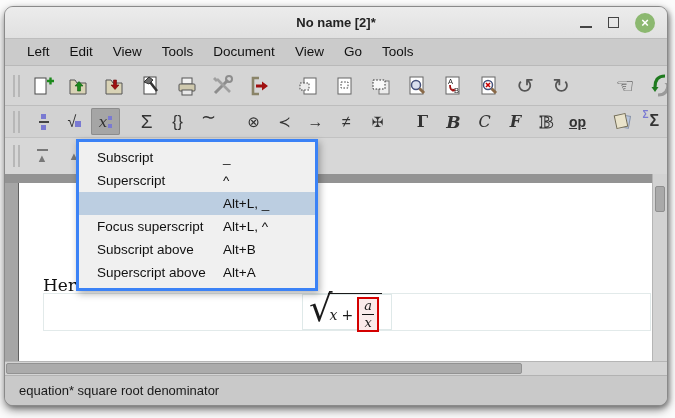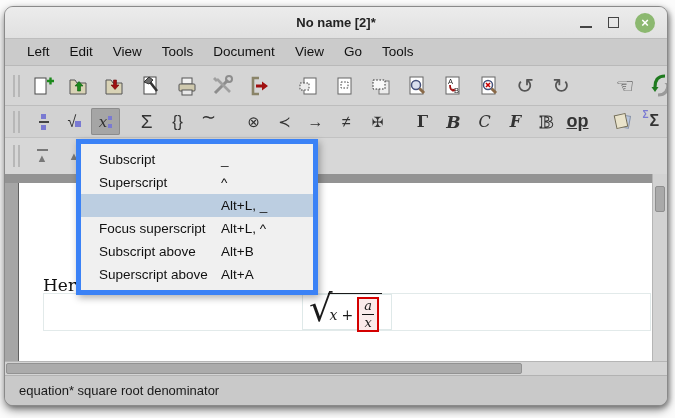--- a/index.html
+++ b/index.html
@@ -28,21 +28,21 @@
   .grip { width:7px; height:22px; border-left:2px solid #b7b7b7; border-right:2px solid #b7b7b7;
           margin:0 9px 0 2px; flex:none; }
   .ibtn { width:28px; height:28px; display:flex; align-items:center; justify-content:center; margin-right:8px; flex:none; }
   .gsep { width:14px; flex:none; }
   .mbtn { min-width:29px; height:27px; display:flex; align-items:center; justify-content:center;
           margin-right:2px; font-size:17px; color:#333; border-radius:2px; flex:none; }
   .mbtn.pressed { background:#a5a5a5; box-shadow:inset 0 0 0 1px #8d8d8d; }
   .serifit { font-family:"DejaVu Serif", serif; font-style:italic; }
   .serifbi { font-family:"DejaVu Serif", serif; font-style:italic; font-weight:bold; }
   .outlineB { font-family:"DejaVu Serif", serif; font-weight:bold; color:transparent; -webkit-text-stroke:1px #333; }
-  .opword { font-size:18px; font-weight:bold; color:#333;text-decoration:underline; }
+  .opword { font-size:14px; font-weight:bold; color:#333;text-decoration:underline; }
   .bluesq { background:#7a7ad2; display:inline-block; }
   .fracicon { display:flex; flex-direction:column; align-items:center; gap:2px; }
   .fracicon .bar { width:10px; height:2px; background:#444; }
   .sqrticon { display:flex; align-items:center; font-size:16px; color:#333; }
   .xsubicon { display:flex; align-items:flex-end; }
   .sqcol { display:flex; flex-direction:column; gap:4px; margin:0 0 3px 1px; }
   .cardsicon { position:relative; width:18px; height:18px; }
   .cardsicon .back { position:absolute; left:5px; top:2px; width:11px; height:13px; background:#b9c6dd;
                      border:1px solid #8a93a5; transform:rotate(10deg); }
   .cardsicon .front { position:absolute; left:1px; top:1px; width:12px; height:14px; background:#e9e3cb;
@@ -73,21 +73,21 @@
   .vscroll { position:absolute; top:0; right:0; width:15px; bottom:0; background:#d2d2d2; border-left:1px solid #b5b5b5; }
   .vthumb { position:absolute; left:2px; right:2px; top:12px; height:26px; background:#a9a9a9;
             border:1px solid #8f8f8f; border-radius:2px; }
   .hscrollrow { height:14px; background:#d4d4d4; border-top:1px solid #b5b5b5; position:relative; flex:none; }
   .hthumb { position:absolute; left:1px; top:1px; bottom:1px; width:78%; background:#ababab;
             border:1px solid #929292; border-radius:2px; }
   
   .statusbar { height:30px; background:#c9c9c9; border-top:1px solid #b2b2b2; display:flex; align-items:center;
                justify-content:space-between; padding:0 14px; font-size:13px; color:#191919; flex:none; }
   
-  .dropdown { position:absolute; left:71px; top:132px; width:242px; background:#f0f0f0; border:5px solid #3b82f6;
+  .dropdown { position:absolute; left:71px; top:132px; width:242px; background:#f0f0f0; border:3px solid #3b82f6;
               box-shadow:2px 3px 7px rgba(0,0,0,.3); padding:4px 0; z-index:50; }
   .mitem { height:23px; display:flex; align-items:center; padding:0 14px 0 18px; font-size:13.5px; color:#111; }
   .mitem.hl { background:#bccee1; }
   .mshort { margin-left:auto; width:78px; text-align:left; }
   svg { display:block; }
 </style>
 </head>
 <body>
 
 <div class="win">

